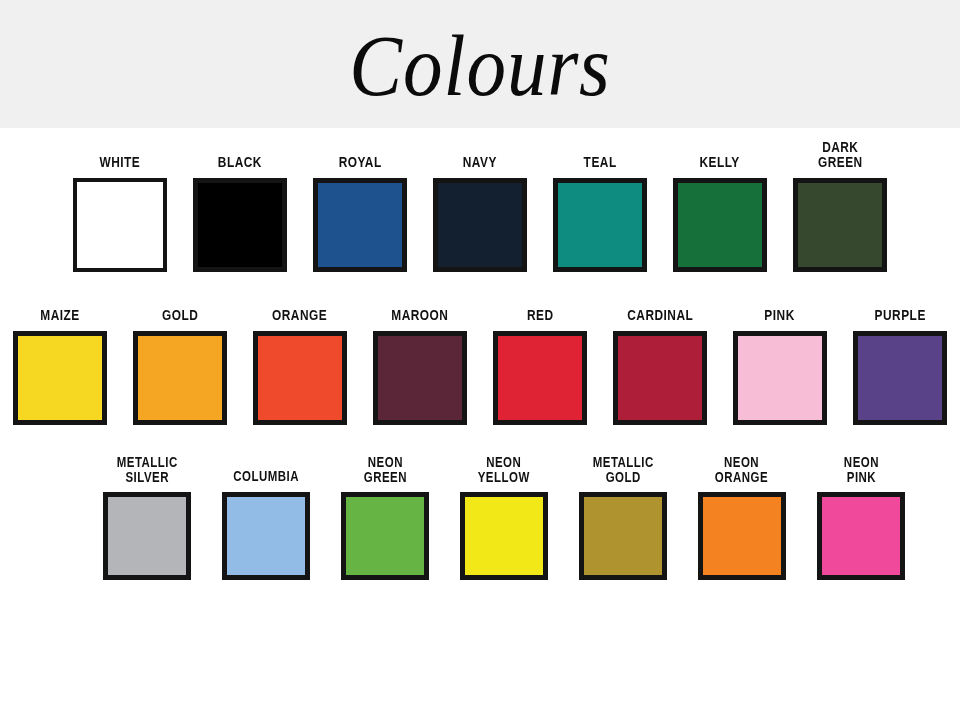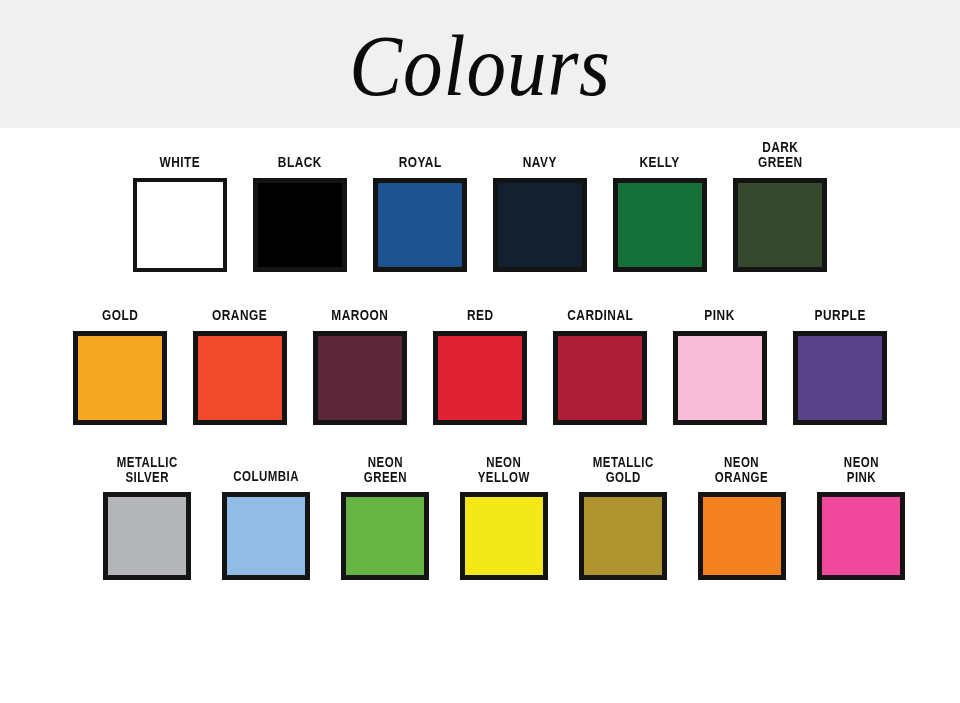--- a/index.html
+++ b/index.html
@@ -131,31 +131,39 @@
         </div>
         <div class="swatch-cell">
           <div class="swatch-label">ROYAL</div>
           <div class="swatch-box" style="background: rgb(30, 82, 142); border-color: rgb(20, 20, 20);"></div>
         </div>
         <div class="swatch-cell">
           <div class="swatch-label">NAVY</div>
           <div class="swatch-box" style="background: rgb(18, 32, 48); border-color: rgb(20, 20, 20);"></div>
         </div>
         <div class="swatch-cell">
+          <div class="swatch-label">TEAL</div>
+          <div class="swatch-box" style="background: rgb(14, 140, 128); border-color: rgb(20, 20, 20);"></div>
+        </div>
+        <div class="swatch-cell">
           <div class="swatch-label">KELLY</div>
           <div class="swatch-box" style="background: rgb(22, 112, 58); border-color: rgb(20, 20, 20);"></div>
         </div>
         <div class="swatch-cell">
           <div class="swatch-label">DARK
 GREEN</div>
           <div class="swatch-box" style="background: rgb(54, 73, 47); border-color: rgb(20, 20, 20);"></div>
         </div>
       </div>
     <div class="swatch-row row-2">
         <div class="swatch-cell">
+          <div class="swatch-label">MAIZE</div>
+          <div class="swatch-box" style="background: rgb(246, 215, 34); border-color: rgb(20, 20, 20);"></div>
+        </div>
+        <div class="swatch-cell">
           <div class="swatch-label">GOLD</div>
           <div class="swatch-box" style="background: rgb(245, 166, 35); border-color: rgb(20, 20, 20);"></div>
         </div>
         <div class="swatch-cell">
           <div class="swatch-label">ORANGE</div>
           <div class="swatch-box" style="background: rgb(240, 74, 44); border-color: rgb(20, 20, 20);"></div>
         </div>
         <div class="swatch-cell">
           <div class="swatch-label">MAROON</div>
           <div class="swatch-box" style="background: rgb(92, 38, 57); border-color: rgb(20, 20, 20);"></div>

